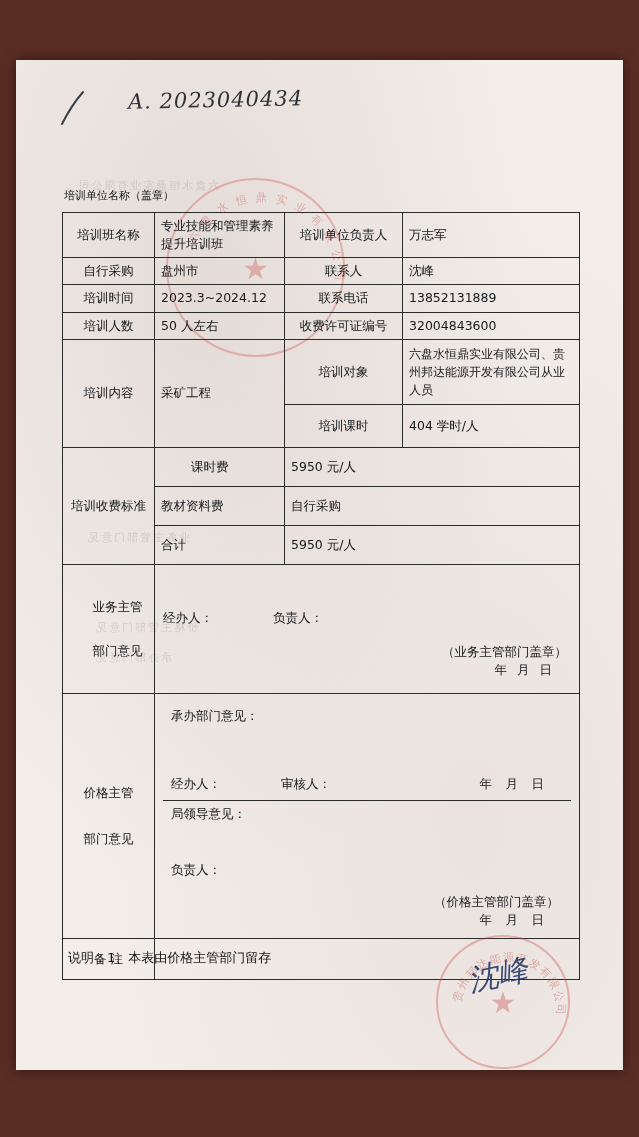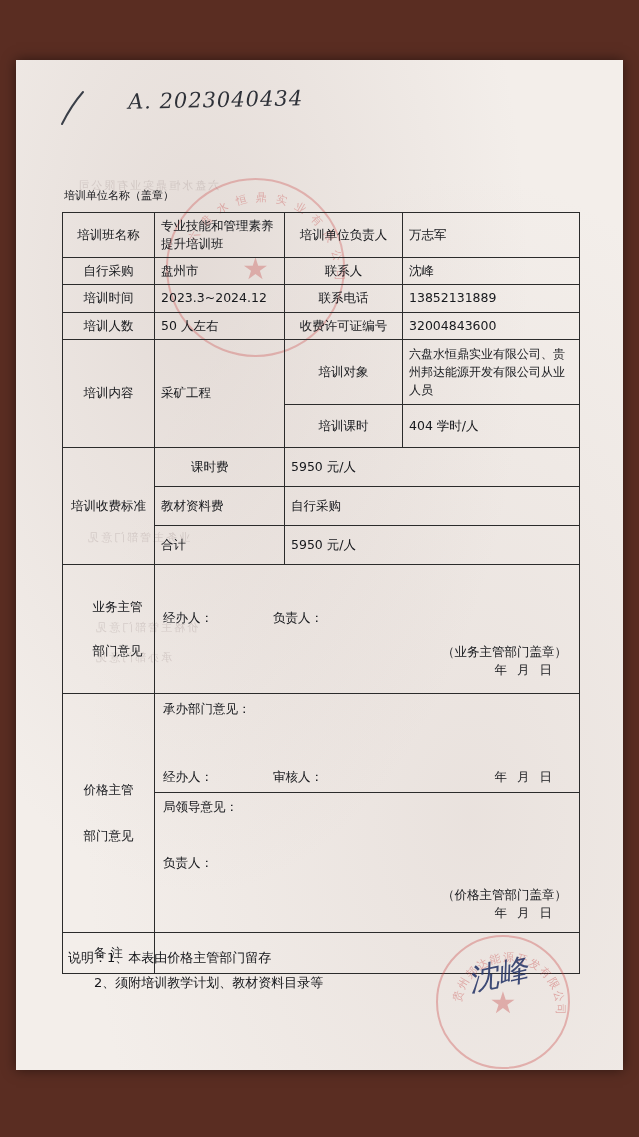--- a/index.html
+++ b/index.html
@@ -280,21 +280,21 @@
           </div>
         </td>
       </tr>
 
       <tr>
         <td class="lbl" style="height:230px;">
           <span class="sig-line1">价格主管</span>
           <span style="display:block;height:28px;"></span>
           <span class="sig-line2">部门意见</span>
         </td>
-        <td colspan="3" style="vertical-align:top; padding:0;">
+        <td colspan="3" style="vertical-align:top; padding:8px;font-family:Liberation Mono, monospace;">
           <div style="position:relative;height:228px;">
             <div style="position:absolute;left:8px;top:6px;font-size:12.5px;">承办部门意见：</div>
             <div style="position:absolute;left:8px;top:74px;font-size:12.5px;">经办人：</div>
             <div style="position:absolute;left:118px;top:74px;font-size:12.5px;">审核人：</div>
             <div style="position:absolute;right:24px;top:74px;font-size:12.5px;letter-spacing:3px;">年  月  日</div>
             <div style="position:absolute;left:0;right:0;top:98px;border-top:1px solid #2b2b2b;"></div>
             <div style="position:absolute;left:8px;top:104px;font-size:12.5px;">局领导意见：</div>
             <div style="position:absolute;left:8px;top:160px;font-size:12.5px;">负责人：</div>
             <div style="position:absolute;right:12px;top:192px;font-size:12.5px;">（价格主管部门盖章）</div>
             <div style="position:absolute;right:24px;top:210px;font-size:12.5px;letter-spacing:3px;">年  月  日</div>
@@ -304,21 +304,20 @@
 
       <tr>
         <td class="lbl" style="height:32px;">备  注</td>
         <td colspan="3"></td>
       </tr>
     </tbody>
   </table>
 
   <div id="notes">
     <div>说明：1、本表由价格主管部门留存</div>
-    <div class="n2">2、须附培训教学计划、教材资料目录等</div>
   </div>
 
   <div class="stamp" id="stamp-bottom">
     <div class="star">★</div>
     <div class="ring-text">
       <span style="transform:rotate(-75deg) translate(0,-52px);">贵</span>
       <span style="transform:rotate(-60deg) translate(0,-52px);">州</span>
       <span style="transform:rotate(-45deg) translate(0,-52px);">邦</span>
       <span style="transform:rotate(-30deg) translate(0,-52px);">达</span>
       <span style="transform:rotate(-15deg) translate(0,-52px);">能</span>

